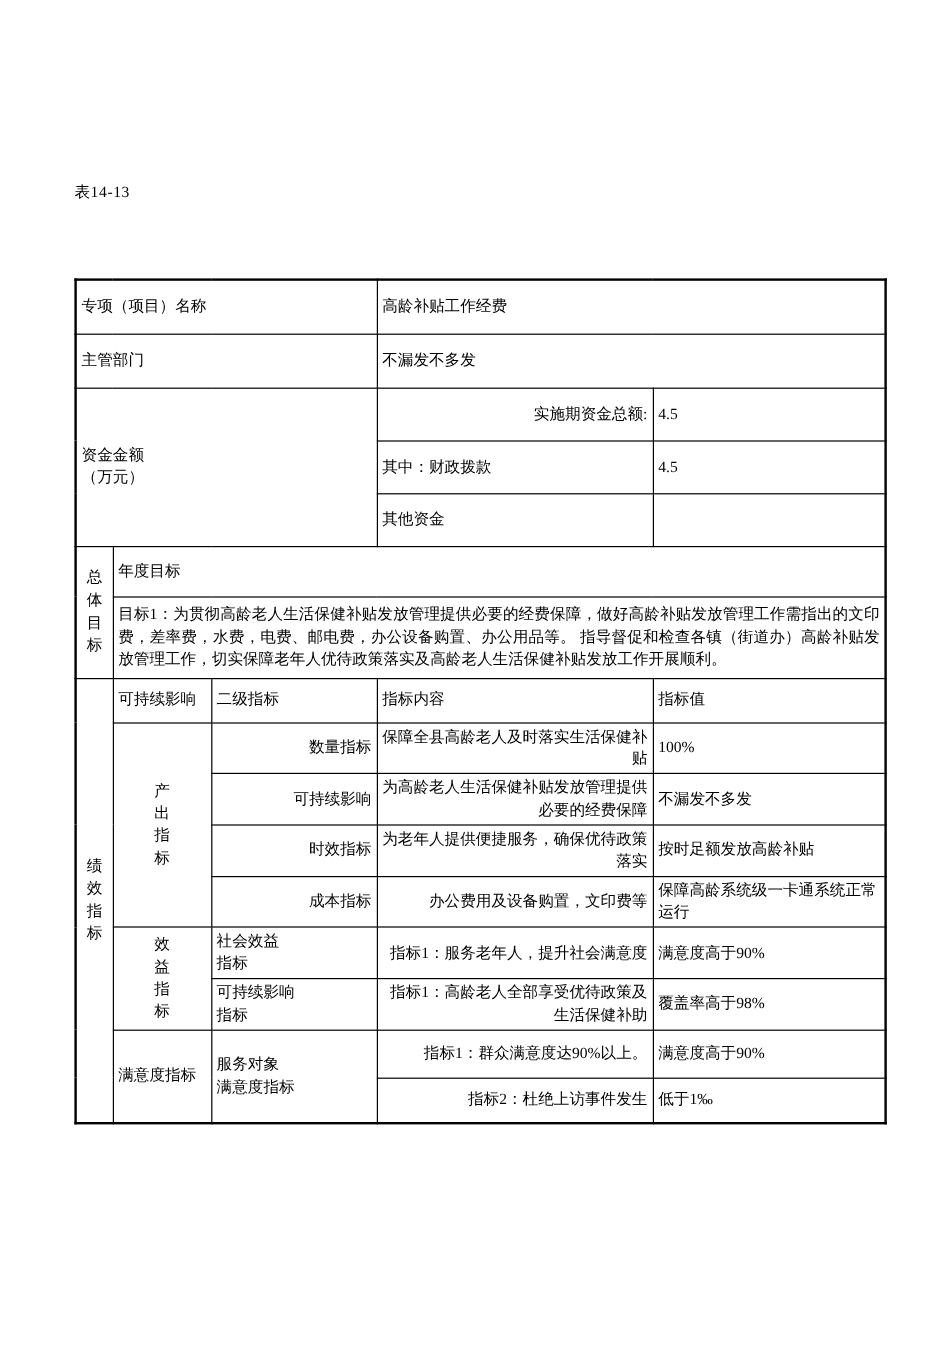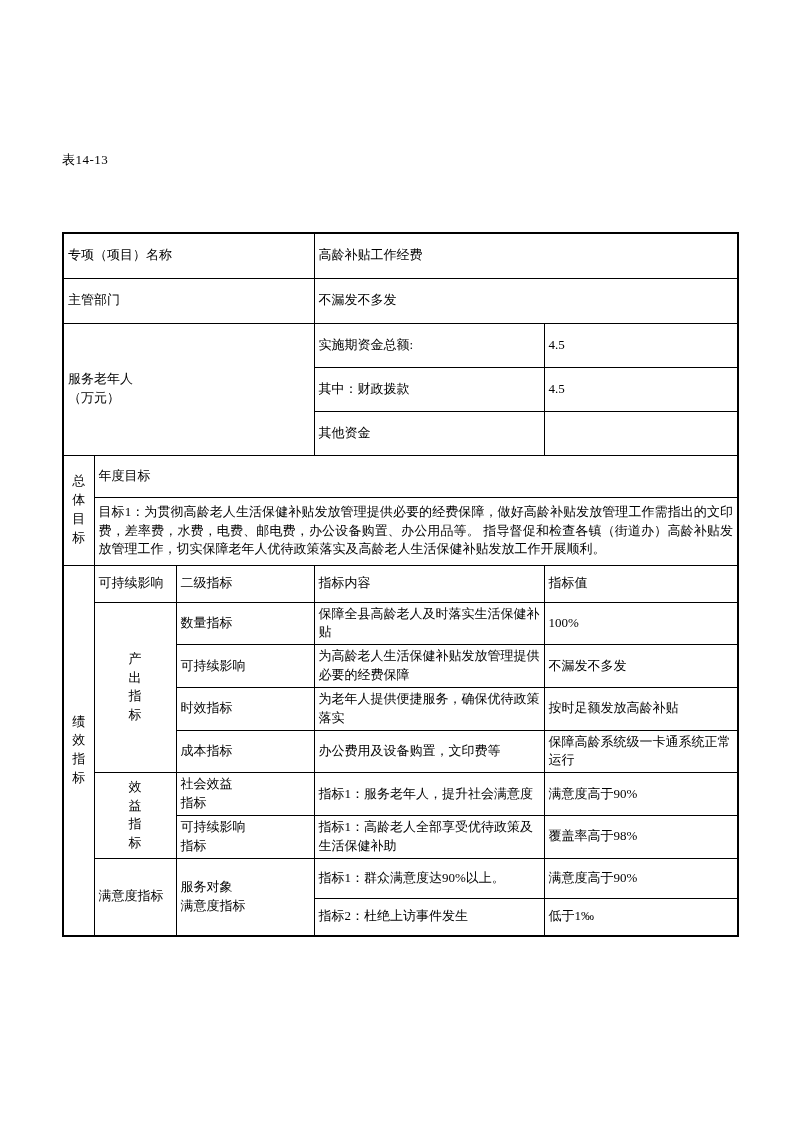--- a/index.html
+++ b/index.html
@@ -30,21 +30,21 @@
     font-size:13px;
   }
   table.t td{
     border:1px solid #000;
     padding:2px 4px;
     line-height:1.45;
     vertical-align:middle;
     overflow:hidden;
   }
   td.c{}
-  td.l{text-align:left;padding-left:6px;}
+  td.l{text-align:right;padding-left:6px;}
   td.bb2{border-bottom-width:2px;}
   .pre{white-space:pre-line;}
   td.v{
     text-align:center;
     white-space:pre-line;
     line-height:1.85;
     padding:2px 1px;
   }
   td.para{
     text-align:justify;
@@ -74,21 +74,21 @@
         <td colspan="3" class="c bb2">专项（项目）名称</td>
         <td colspan="2" class="c bb2">高龄补贴工作经费</td>
       </tr>
 
       <tr style="height:45px">
         <td colspan="3" class="c bb2">主管部门</td>
         <td colspan="2" class="c bb2">不漏发不多发</td>
       </tr>
 
       <tr style="height:44px">
-        <td colspan="3" rowspan="3" class="c pre bb2">服务老年人
+        <td colspan="3" rowspan="3" class="c pre bb2">资金金额
 （万元）</td>
         <td class="l">实施期资金总额:</td>
         <td class="c">4.5</td>
       </tr>
       <tr style="height:44px">
         <td class="c">其中：财政拨款</td>
         <td class="c">4.5</td>
       </tr>
       <tr style="height:44px">
         <td class="c bb2">其他资金</td>

